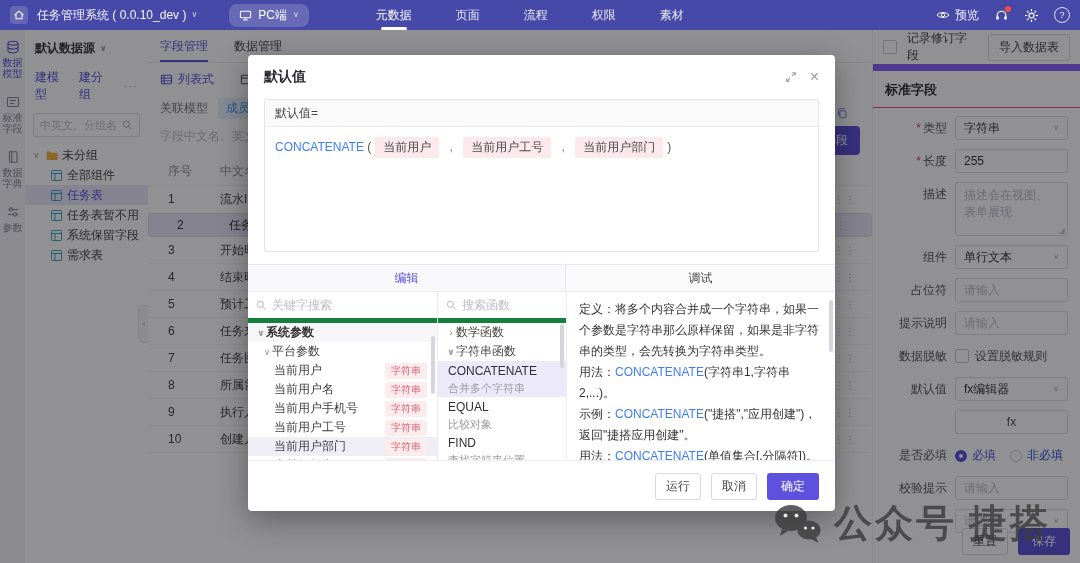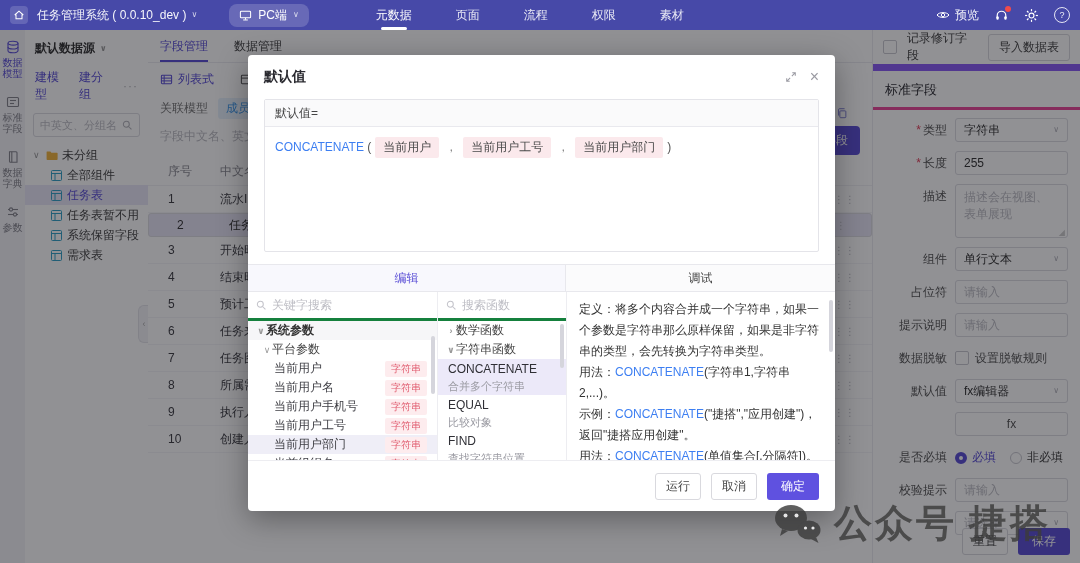--- a/index.html
+++ b/index.html
@@ -63,40 +63,40 @@
   .drag{flex:0 0 auto;margin-right:16px;color:#c2c2ca;font-size:10px;letter-spacing:1px}
   .tbl-label{position:absolute;top:76px;right:24px;display:flex;align-items:center;gap:5px;color:#555}
   .add-field{position:absolute;top:96px;right:12px;background:#5b4fd6;color:#fff;border-radius:4px;padding:6px 12px;white-space:nowrap}
 
   
   .rpanel{position:absolute;top:30px;left:872px;right:0;bottom:0;background:#fff;border-left:1px solid #ececf1;z-index:1}
   .rp-head{height:34px;border-bottom:7px solid #8b5cf6;display:flex;align-items:center;justify-content:flex-end;gap:10px;padding:0 10px}
   .cbx{width:12px;height:12px;border:1px solid #c9c9d0;border-radius:2px;background:#fff;flex:0 0 auto}
   .rp-head .lbl{color:#444}
   .ibtn{border:1px solid #d9d9de;border-radius:3px;background:#fff;padding:4px 10px;color:#444;white-space:nowrap}
-  .rp-title{padding:10px 12px 8px;font-size:13px;font-weight:normal;color:#2f2f35;border-bottom:3px solid #ec4899}
+  .rp-title{padding:10px 12px 8px;font-size:13px;font-weight:bold;color:#2f2f35;border-bottom:1px solid #ec4899}
   .rp-form{padding:8px 12px 0}
   .frow{display:flex;align-items:flex-start;margin-bottom:9px}
   .flabel{width:62px;text-align:right;margin-right:8px;color:#555;line-height:24px;flex:0 0 auto;white-space:nowrap}
   .req{color:#e0405a;margin-right:2px}
   .fctrl{flex:1;min-width:0}
   .sel,.ipt{height:24px;border:1px solid #dcdce2;border-radius:3px;display:flex;align-items:center;padding:0 8px;color:#333;background:#fff;width:100%;box-sizing:border-box;font-size:12px;font-family:inherit}
   .sel{justify-content:space-between}
   .sel .chev{color:#b0b0b8}
   .sel .phold{color:#bdbdc4}
   input.ipt{outline:none}
   input.ipt::placeholder{color:#bdbdc4}
   .txt{height:44px;border:1px solid #dcdce2;border-radius:3px;padding:4px 8px;color:#bdbdc4;position:relative}
   .txt .rsz{position:absolute;right:2px;bottom:0;font-size:8px;color:#ccc}
   .toggle{width:30px;height:16px;border-radius:8px;background:#5b4fd6;position:relative;margin-top:4px}
   .toggle .knob{position:absolute;top:2px;right:2px;width:12px;height:12px;border-radius:50%;background:#fff}
   .mask-row{display:flex;align-items:center;gap:6px;line-height:16px;margin-top:4px;color:#555}
   .fxbox{height:22px;border:1px solid #dcdce2;border-radius:3px;display:flex;align-items:center;justify-content:center;color:#555}
   .radios{display:flex;align-items:center;gap:14px;margin-top:4px}
-  .radio{display:flex;align-items:center;gap:5px;color:#404040}
+  .radio{display:flex;align-items:center;gap:5px;color:#1d4ed8}
   .rdot{width:12px;height:12px;border-radius:50%;border:1px solid #c9c9d0;background:#fff;box-sizing:border-box}
   .radio.on{color:#5b4fd6}
   .radio.on .rdot{border:4px solid #5b4fd6}
   .rp-foot{position:absolute;right:10px;bottom:8px;display:flex;gap:10px}
   .pbtn{background:#5b4fd6;color:#fff;border-radius:3px;padding:5px 14px;white-space:nowrap}
 
   
   .overlay{position:absolute;top:30px;left:0;right:0;bottom:0;background:rgba(12,12,18,.45);z-index:10}
   .modal{position:absolute;left:248px;top:55px;width:587px;height:456px;background:#fff;border-radius:4px;box-shadow:0 8px 30px rgba(0,0,0,.35);z-index:20;display:flex;flex-direction:column}
   .m-head{display:flex;align-items:center;padding:13px 16px 7px}
@@ -111,21 +111,21 @@
   .f-comma{color:#888;margin:0 2px}
   .m-tabs{display:flex;height:26px;margin-top:12px;border-top:1px solid #e8e8ed;border-bottom:1px solid #e8e8ed}
   .m-tab{display:flex;align-items:center;justify-content:center}
   .m-tab.edit{flex:0 0 54%;background:#f8f8fd;color:#5b4fd6;border-right:1px solid #e8e8ed}
   .m-tab.debug{flex:1;background:#fbfbfc;color:#444}
   .m-body{flex:1;display:flex;min-height:0;border-bottom:1px solid #ededf1}
   .mcol{position:relative;overflow:hidden}
   .mcol1{width:189px;border-right:1px solid #ededf1;flex:0 0 auto}
   .mcol2{width:128px;border-right:1px solid #ededf1;flex:0 0 auto}
   .mcol3{flex:1;padding:7px 12px 0;line-height:21px;color:#333;font-size:12px}
-  .msearch{height:26px;border-bottom:3px solid #15803d;display:flex;align-items:center;gap:5px;padding:0 8px;color:#bdbdc4}
+  .msearch{height:26px;border-bottom:5px solid #15803d;display:flex;align-items:center;gap:5px;padding:0 8px;color:#bdbdc4}
   .prow{height:19px;display:flex;align-items:center}
   .prow .caret{color:#999;font-size:9px;width:10px;text-align:center;flex:0 0 auto}
   .grp1{background:#f6f6f8;padding-left:8px;color:#333;font-weight:bold}
   .grp2{padding-left:14px;color:#444}
   .pitem{padding-left:26px;color:#3e3e44}
   .pitem.hl{background:#efeef7}
   .ptag{margin-left:auto;margin-right:10px;font-size:10px;padding:1px 6px;border-radius:2px;background:#fdecee;color:#e05a6d;white-space:nowrap}
   .fitem-name{padding-left:10px;color:#2f2f35;height:19px;display:flex;align-items:center}
   .fitem-desc{padding-left:10px;color:#9a9aa2;font-size:11px;height:17px;display:flex;align-items:center}
   .fsel{background:#ece9f9}

